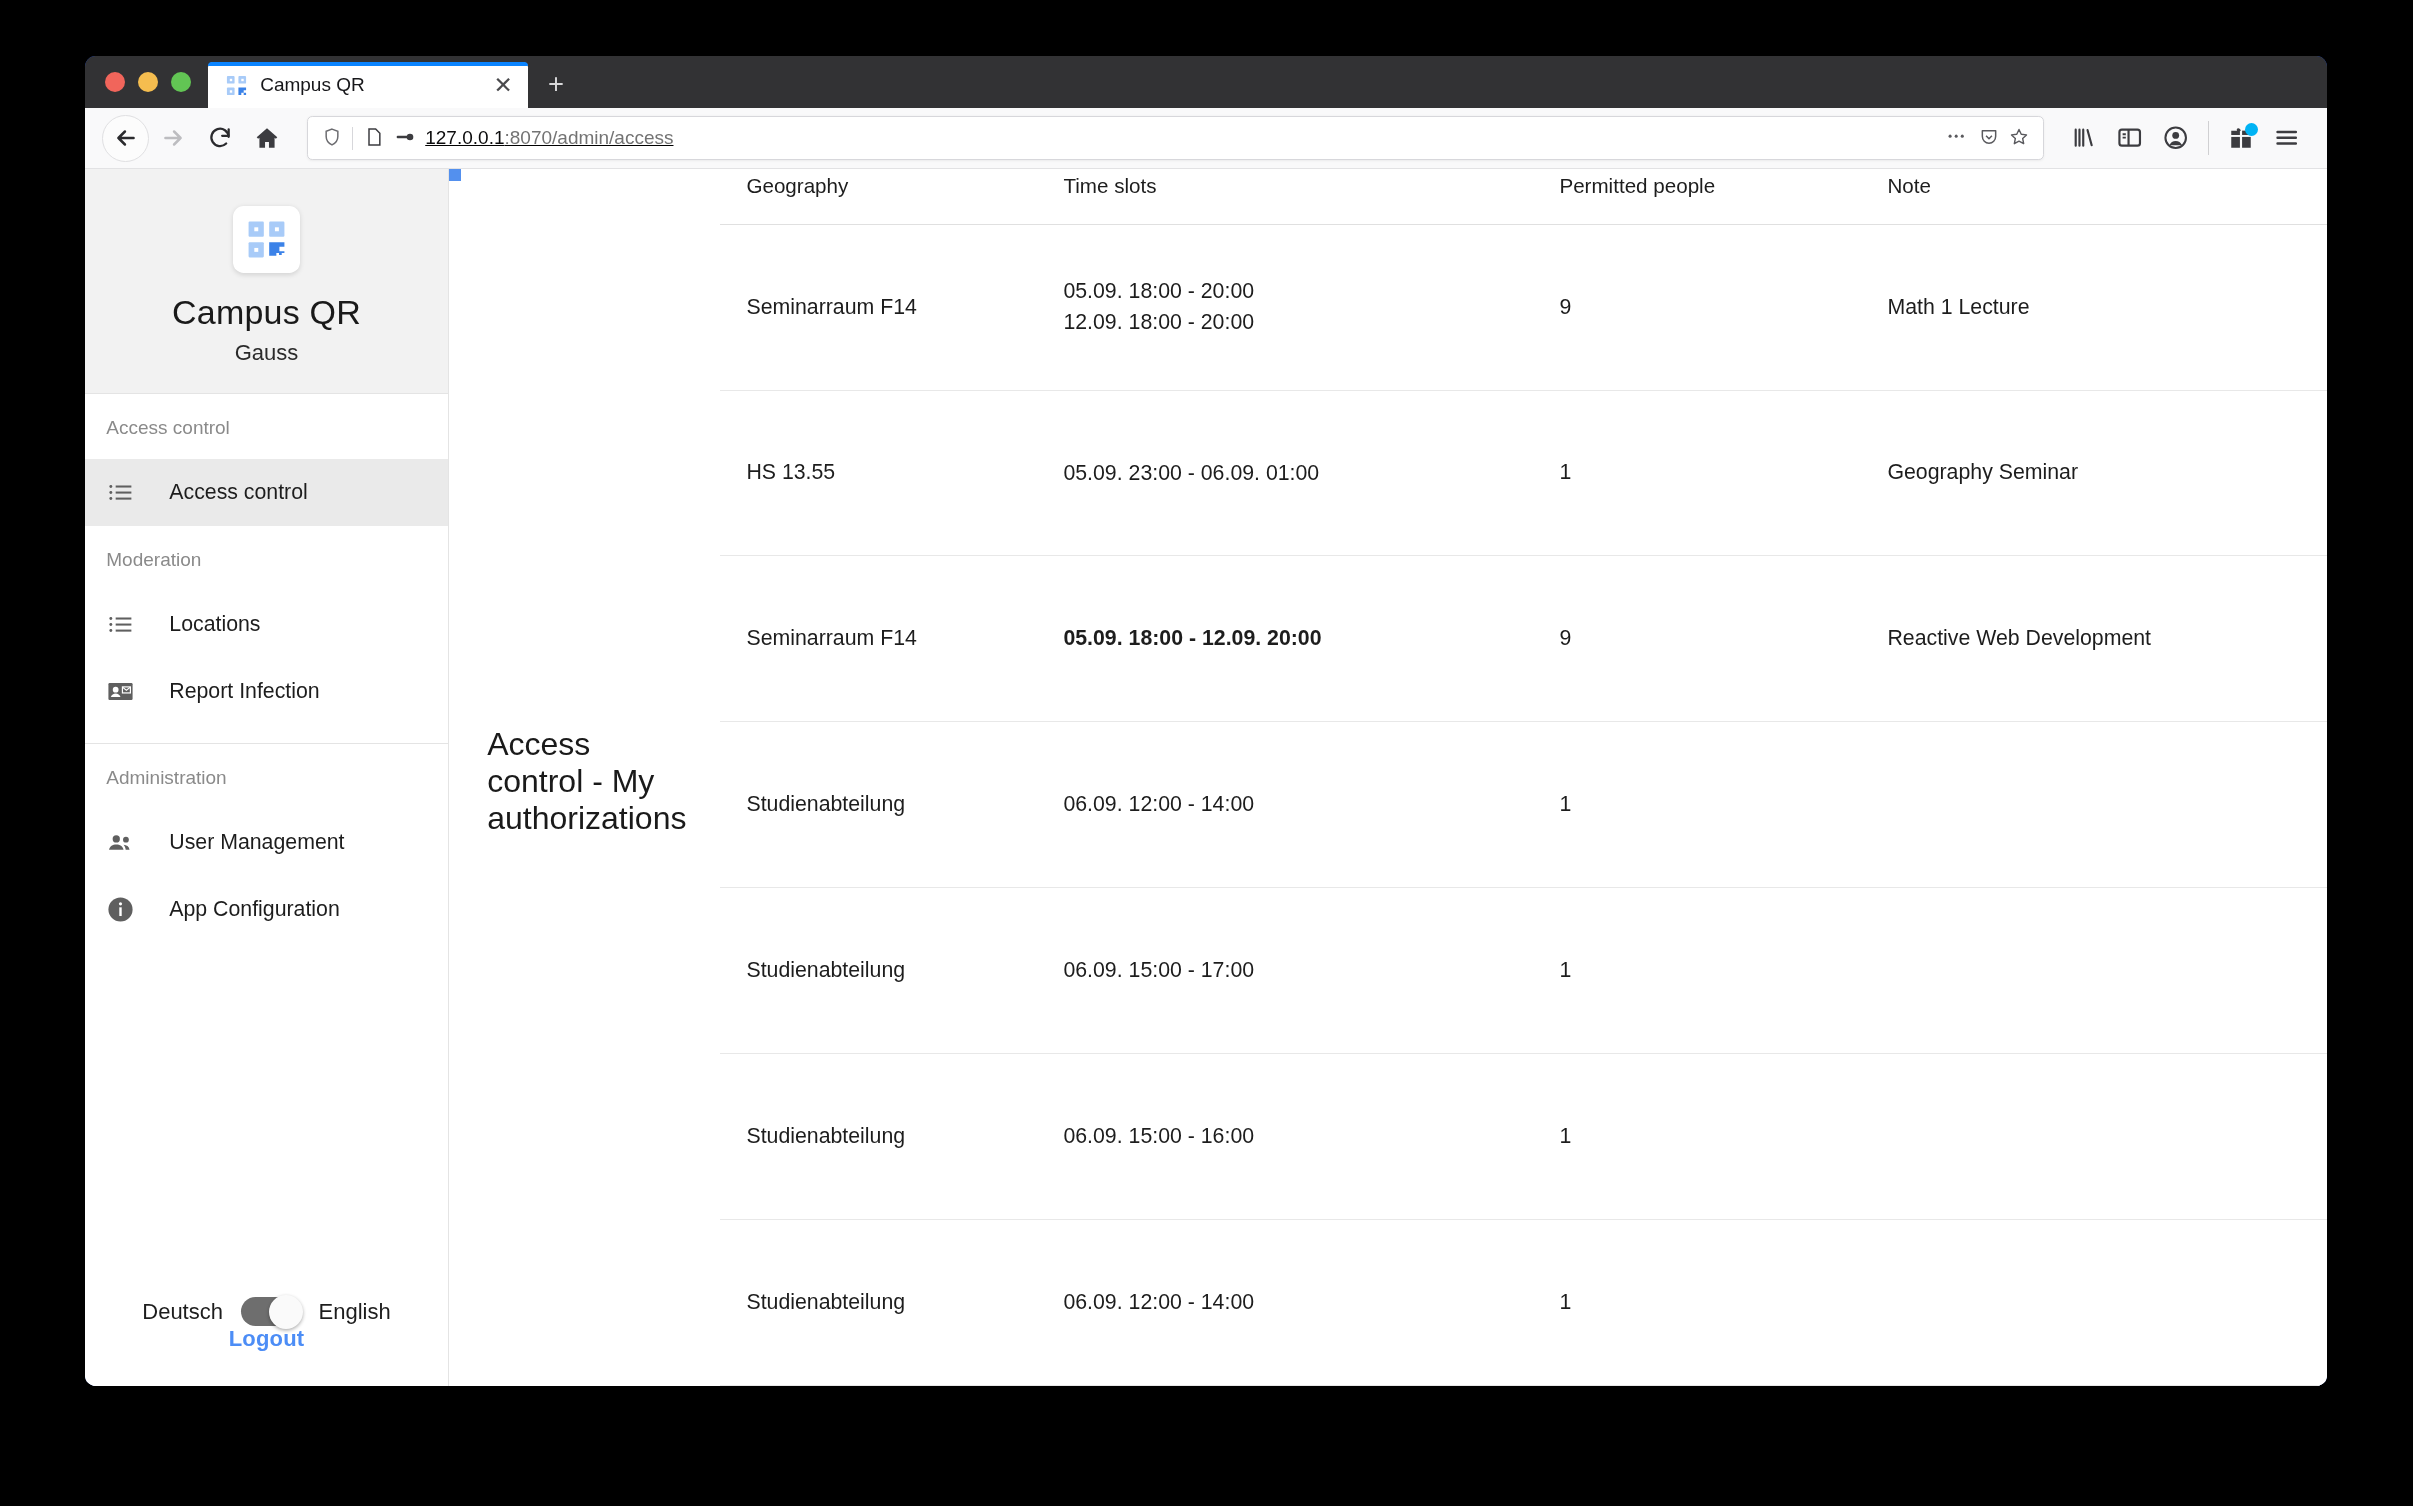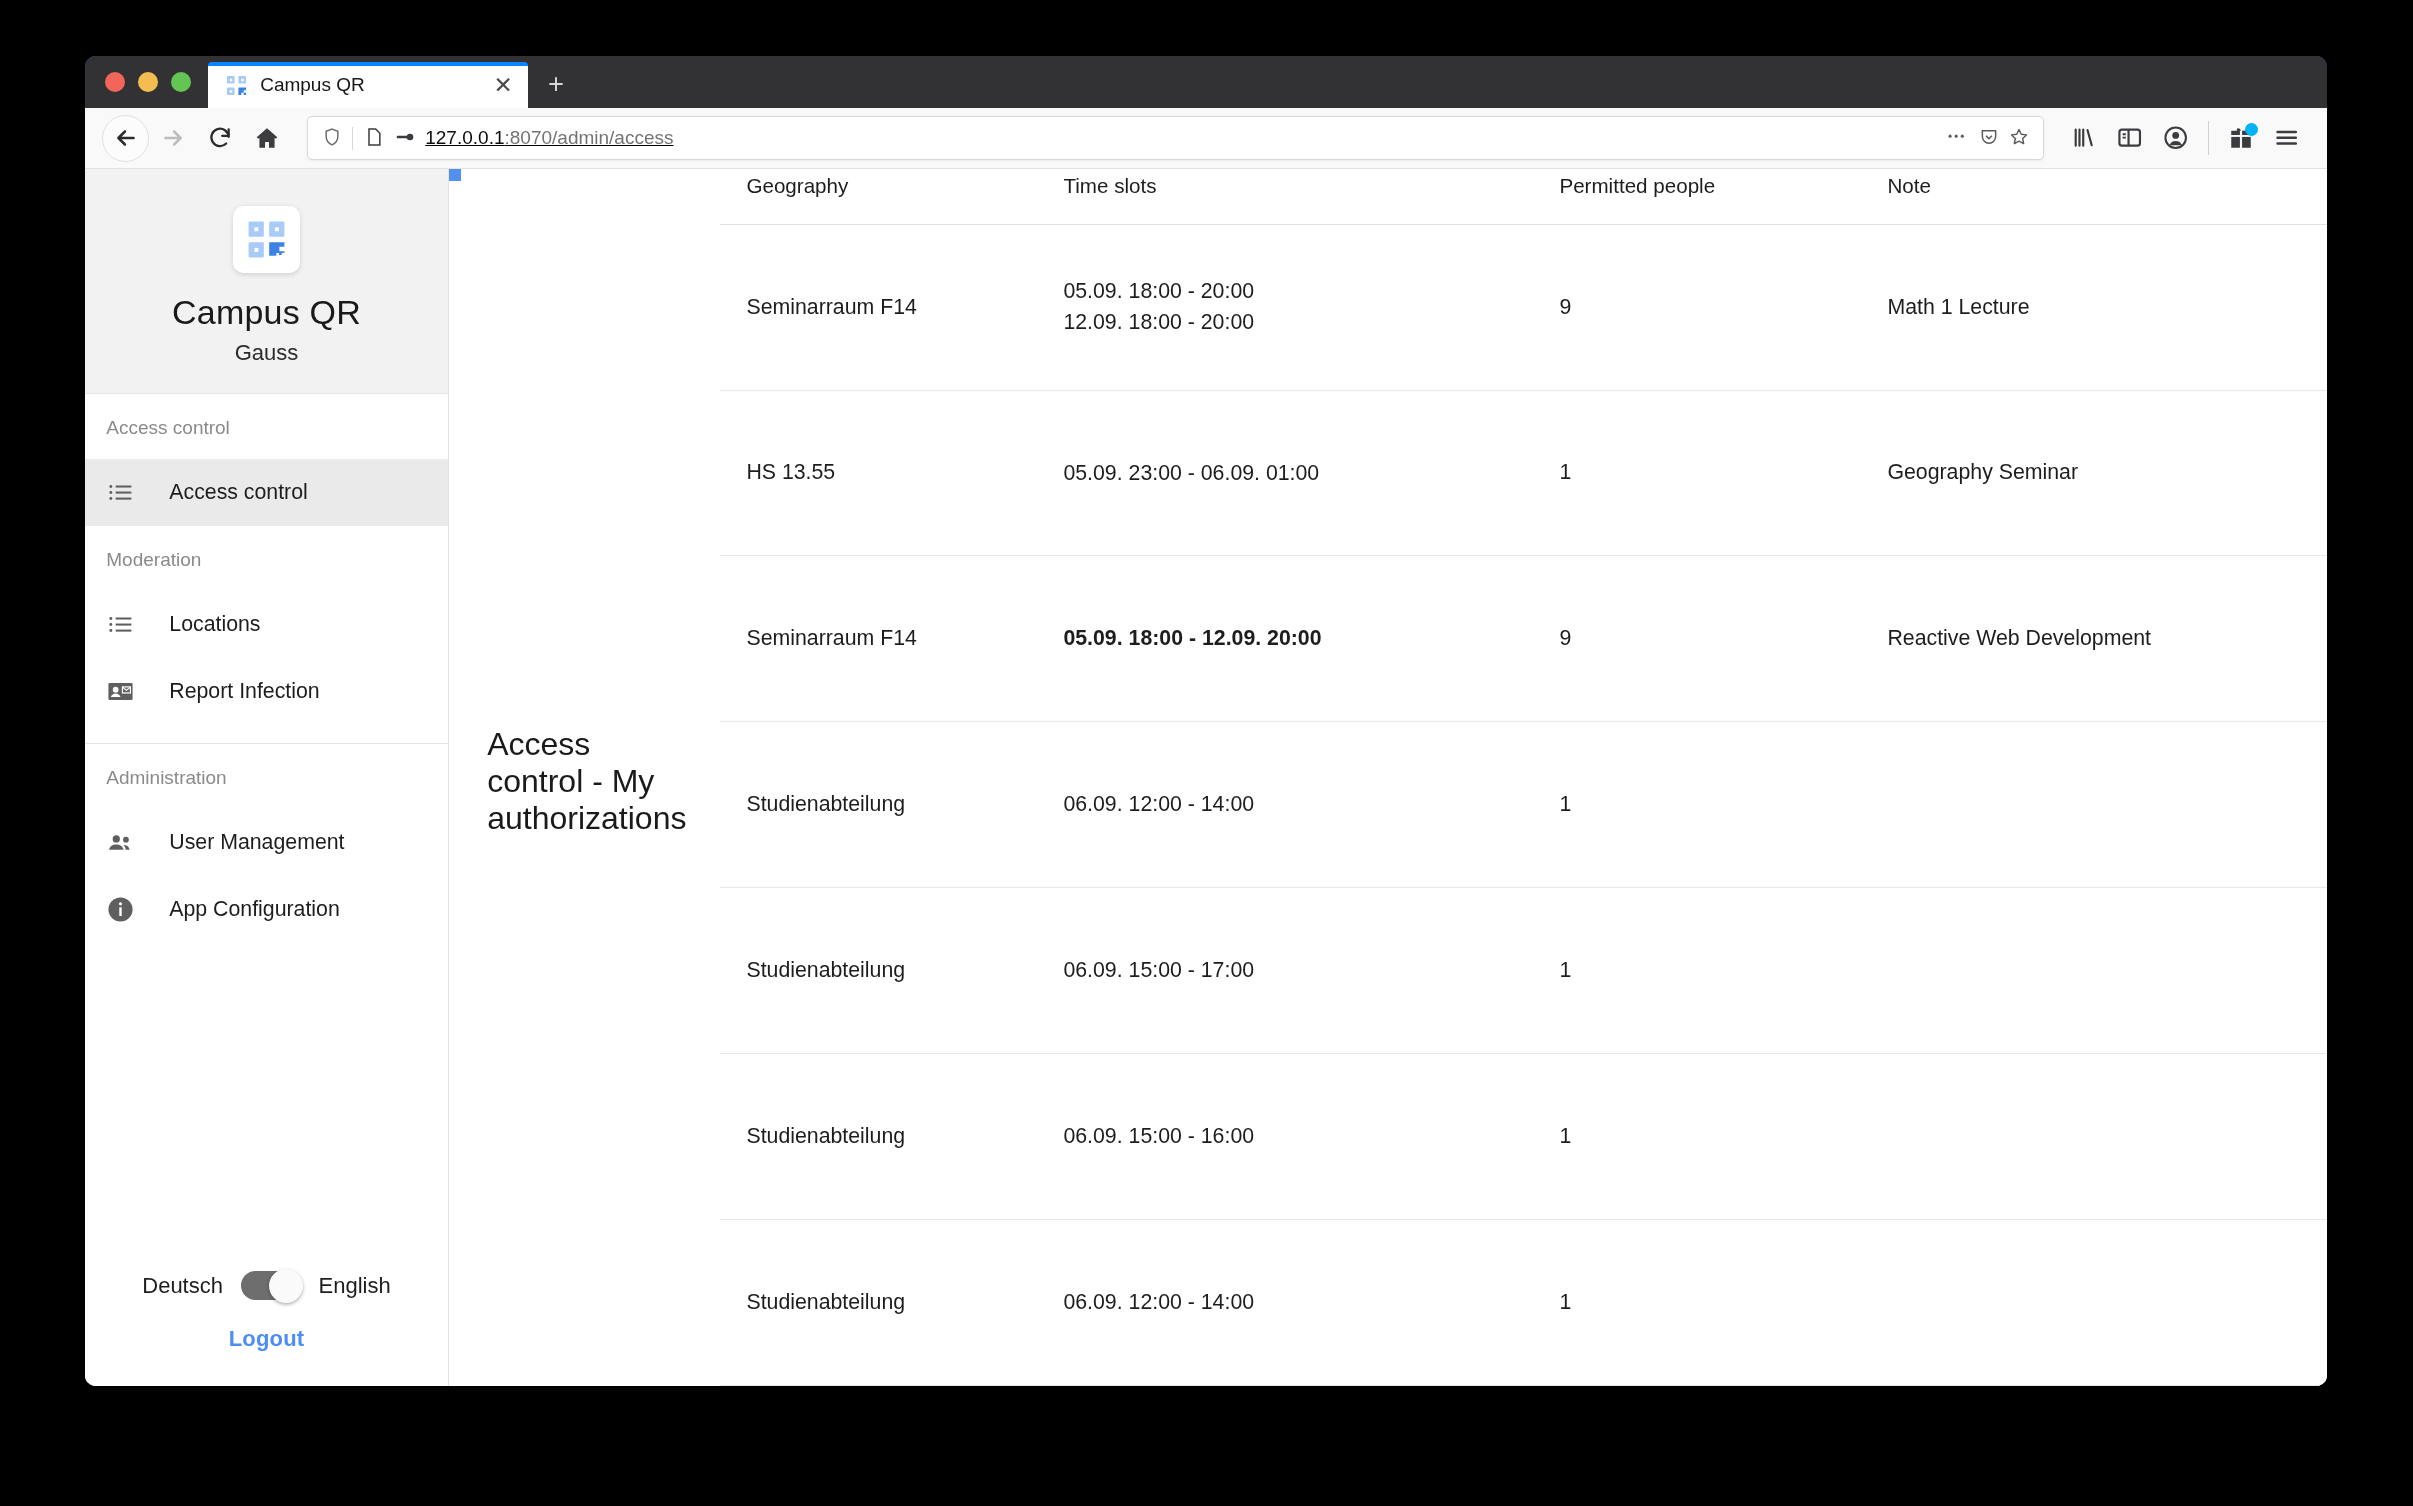--- a/index.html
+++ b/index.html
@@ -205,21 +205,20 @@
     font-size: 21.3px;
     color: #1d1d1d;
     margin-left: 20px;
   }
   .sidebar-divider { height: 0.8px; background: #e4e4e4; margin-top: 18.3px; }
 
   #sidebar-footer { margin-top: auto; padding-bottom: 34px; text-align: center; }
   #lang-toggle-row {
     display: flex; align-items: center; justify-content: center;
     gap: 18.3px;
-    margin-bottom: 26px;
   }
   .lang-label { font-size: 22px; color: #1d1d1d; }
   #lang-switch {
     width: 59px; height: 29px;
     border-radius: 14.5px;
     background: #6E6E6E;
     position: relative;
   }
   #lang-switch-knob {
     position: absolute;

